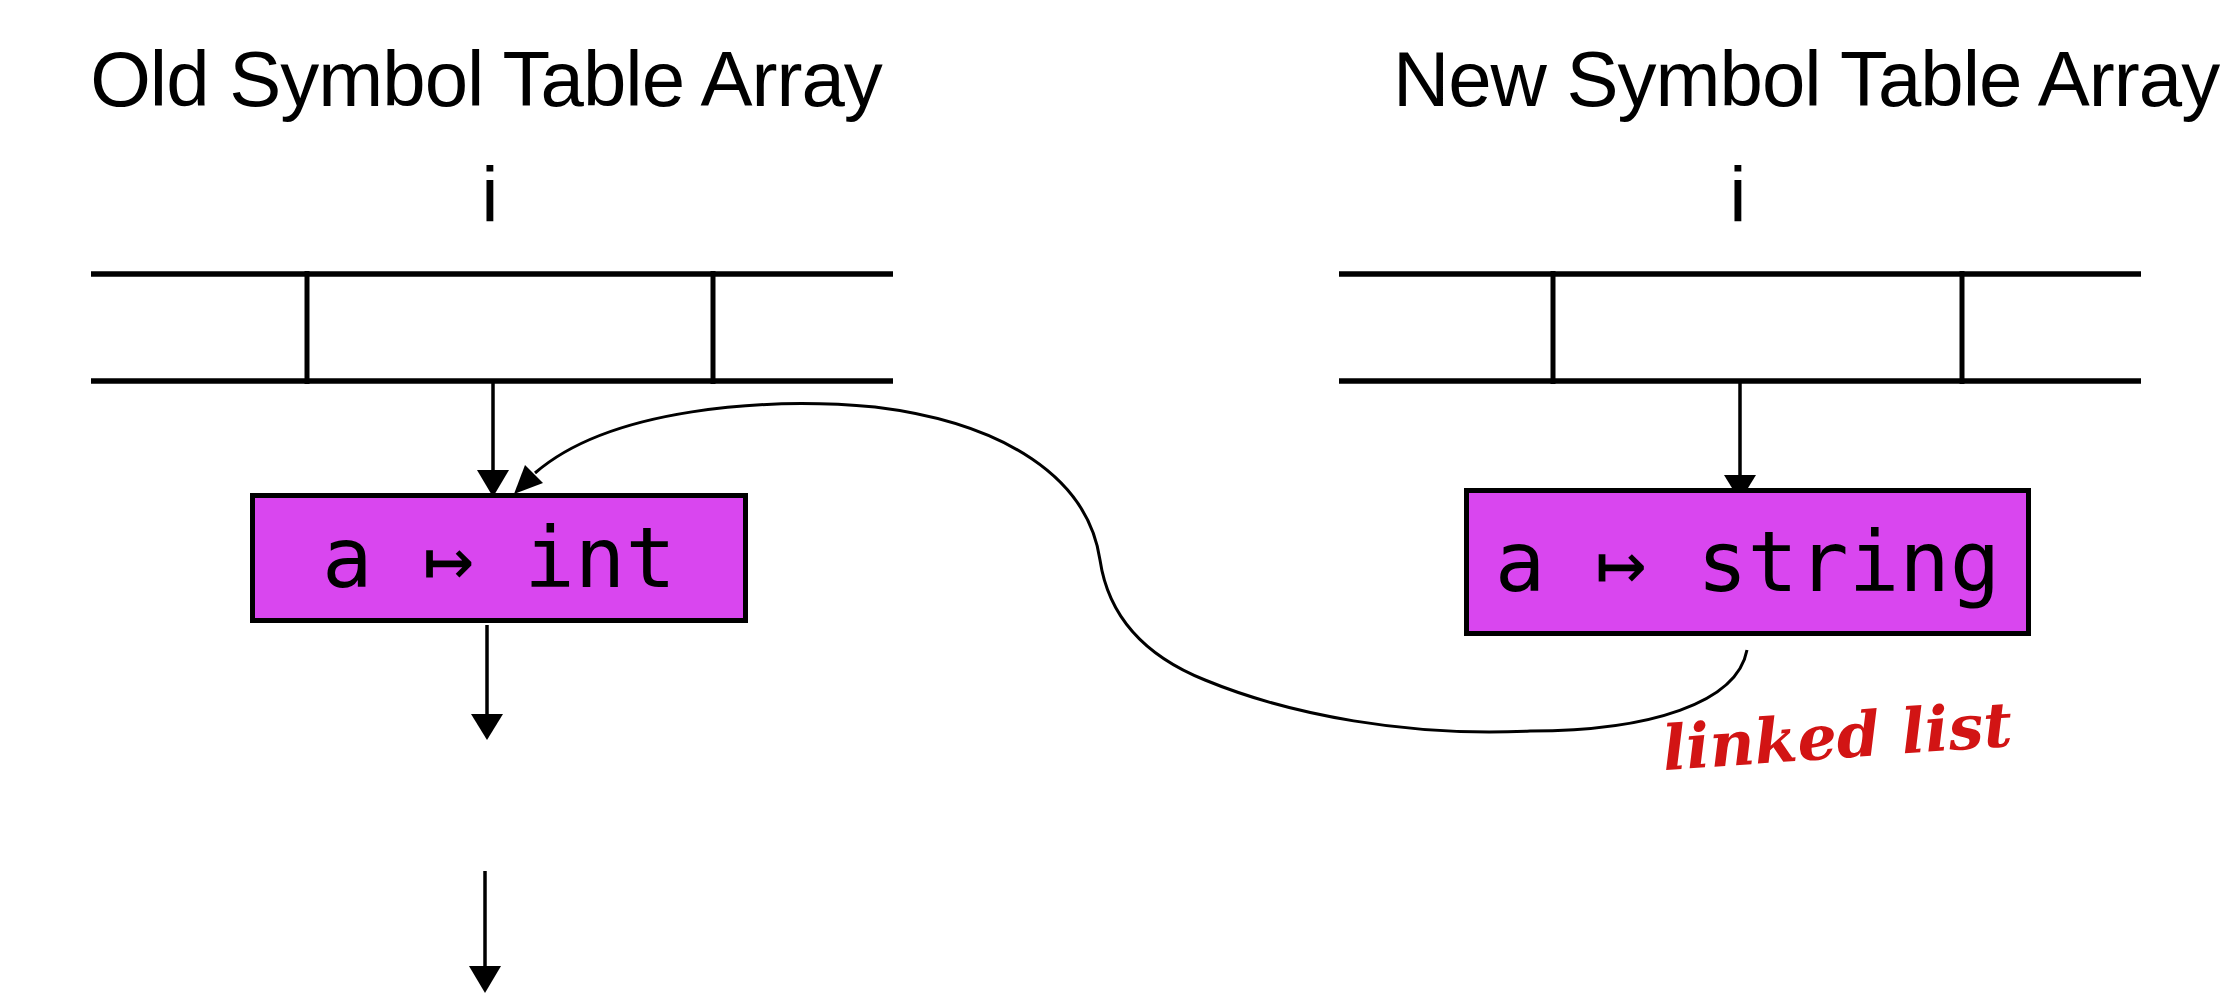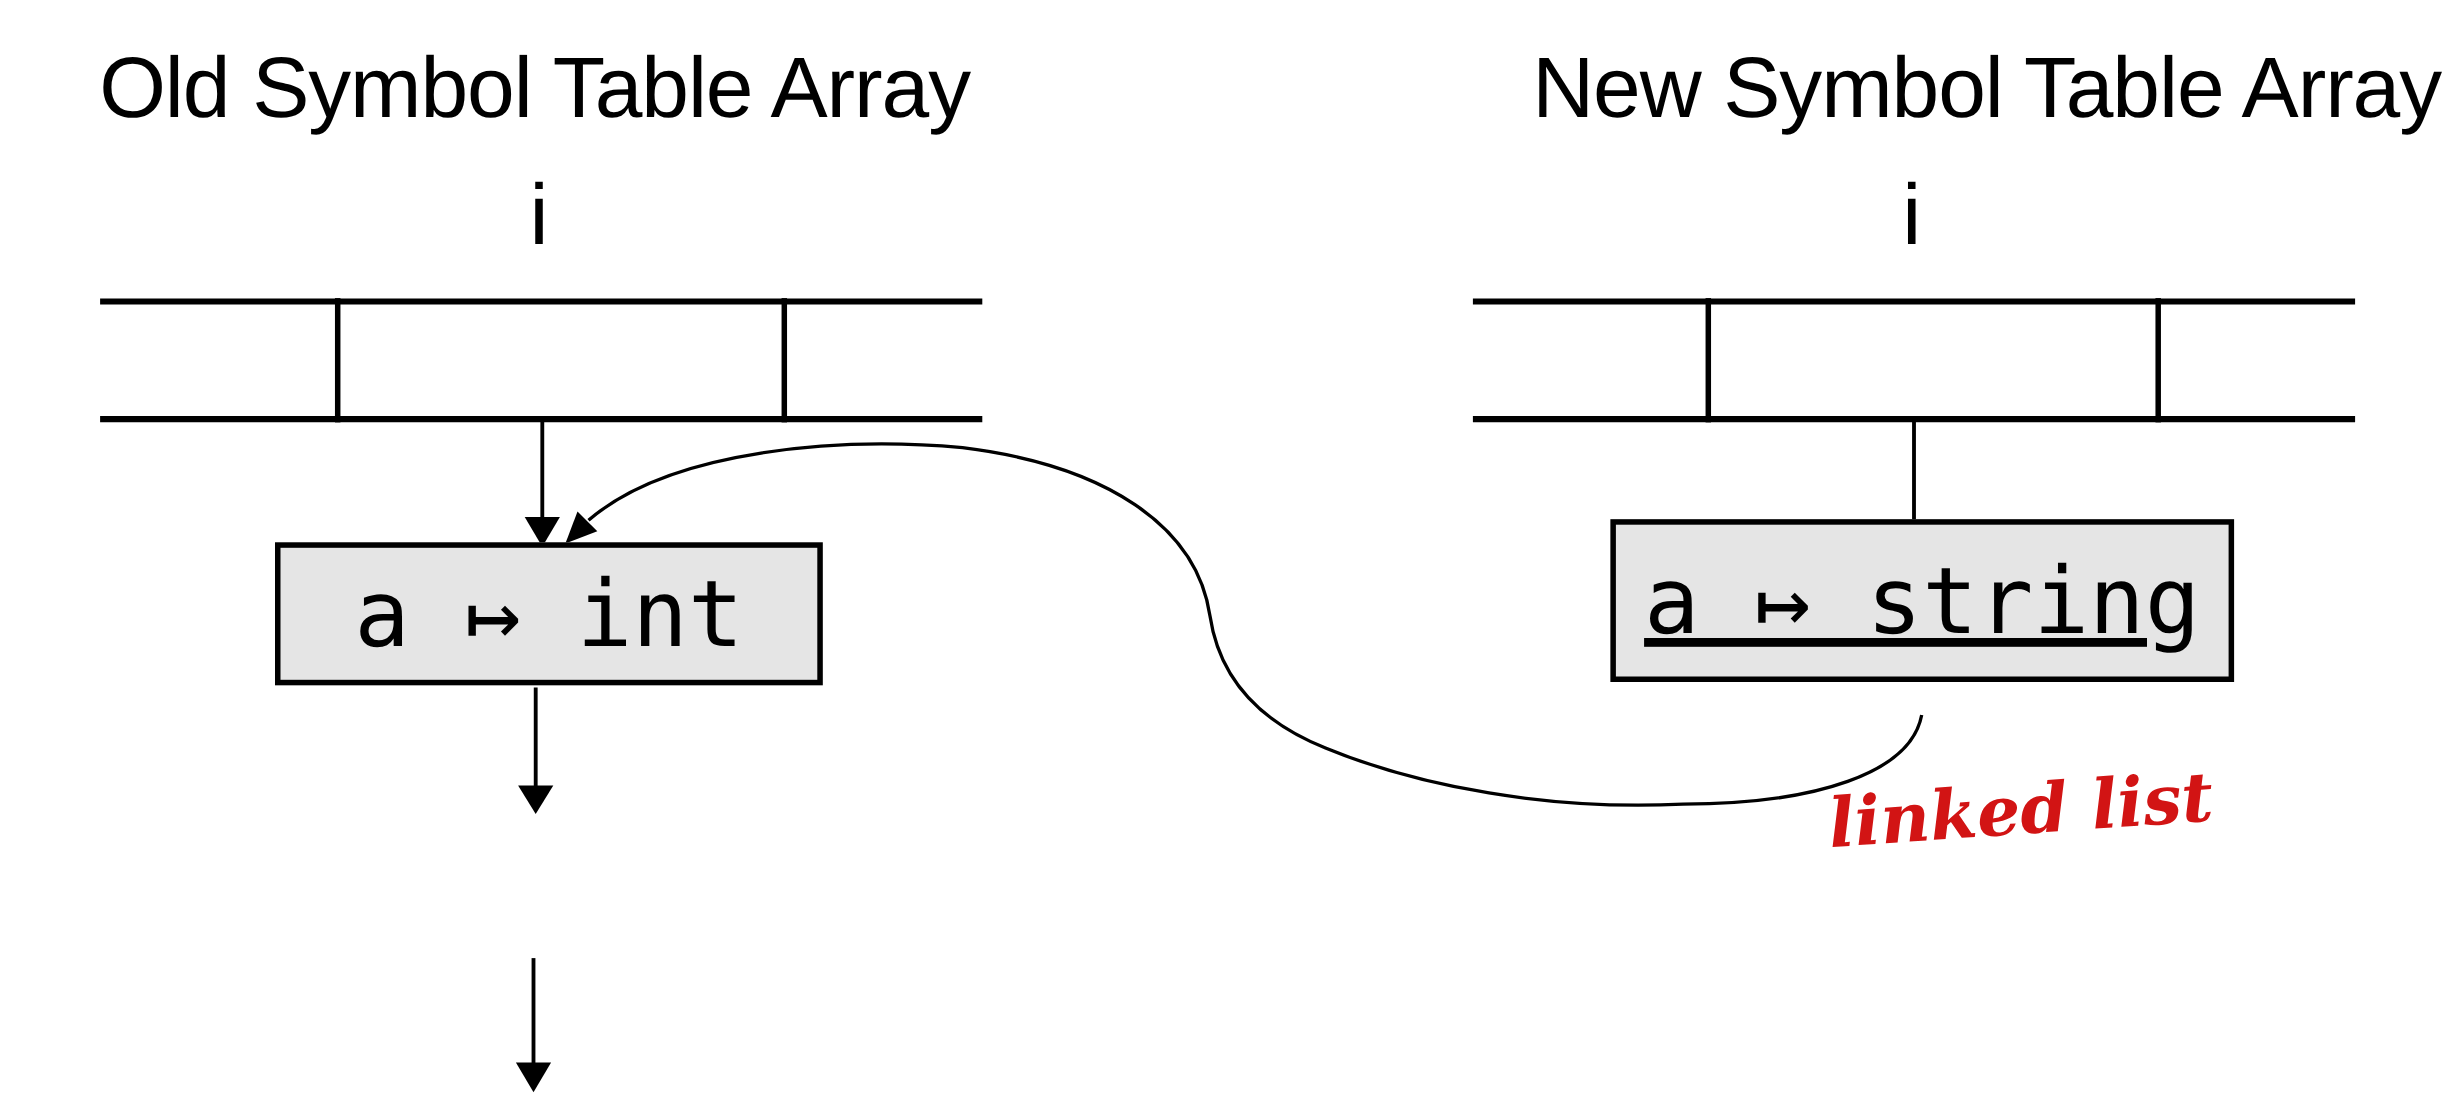--- a/index.html
+++ b/index.html
@@ -21,28 +21,28 @@
   .title.old{left:66px;}
   .title.new{left:1386px;}
   .index-label{
     position:absolute;top:155px;width:80px;
     font-size:78px;line-height:80px;text-align:center;
   }
   .index-label.old{left:450px;}
   .index-label.new{left:1698px;}
   .bucket{
     position:absolute;box-sizing:border-box;
-    border:5px solid #000;background:#e5e5e5;
+    border:5px solid #000;background:#d946ef;
     display:flex;align-items:center;justify-content:center;
     font-family:"DejaVu Sans Mono","DejaVu Sans",monospace;
     font-size:84px;white-space:nowrap;
   }
   .bucket.a-int{left:250px;top:493px;width:498px;height:130px;}
   .bucket.b-int{left:251px;top:739px;width:498px;height:130px;}
-  .bucket.a-string{left:1464px;top:472px;width:567px;height:148px;text-decoration:underline;}
+  .bucket.a-string{left:1464px;top:488px;width:567px;height:148px;}
   .annotation{
     position:absolute;left:1662px;top:692px;
     font-family:"DejaVu Serif",serif;
     font-style:italic;font-weight:700;
     font-size:62px;line-height:90px;white-space:nowrap;
     transform:rotate(-4deg);
   }
 </style>
 </head>
 <body>

